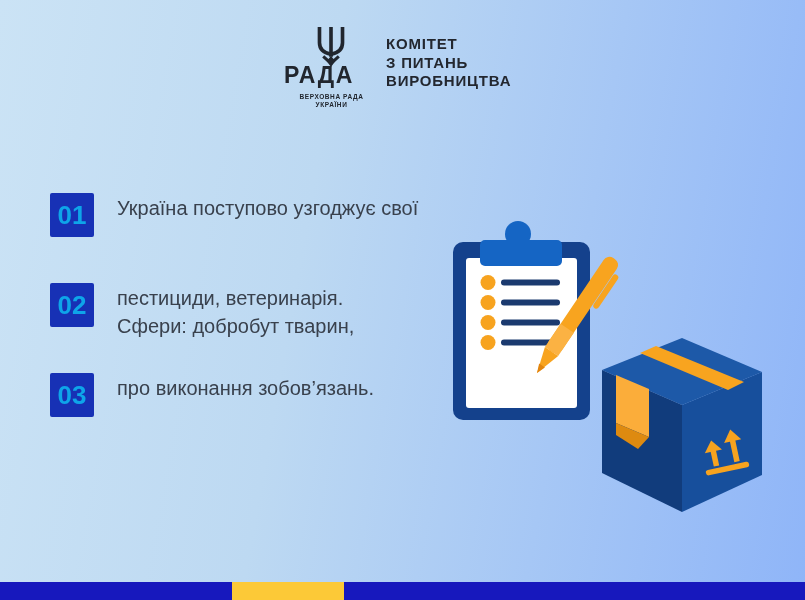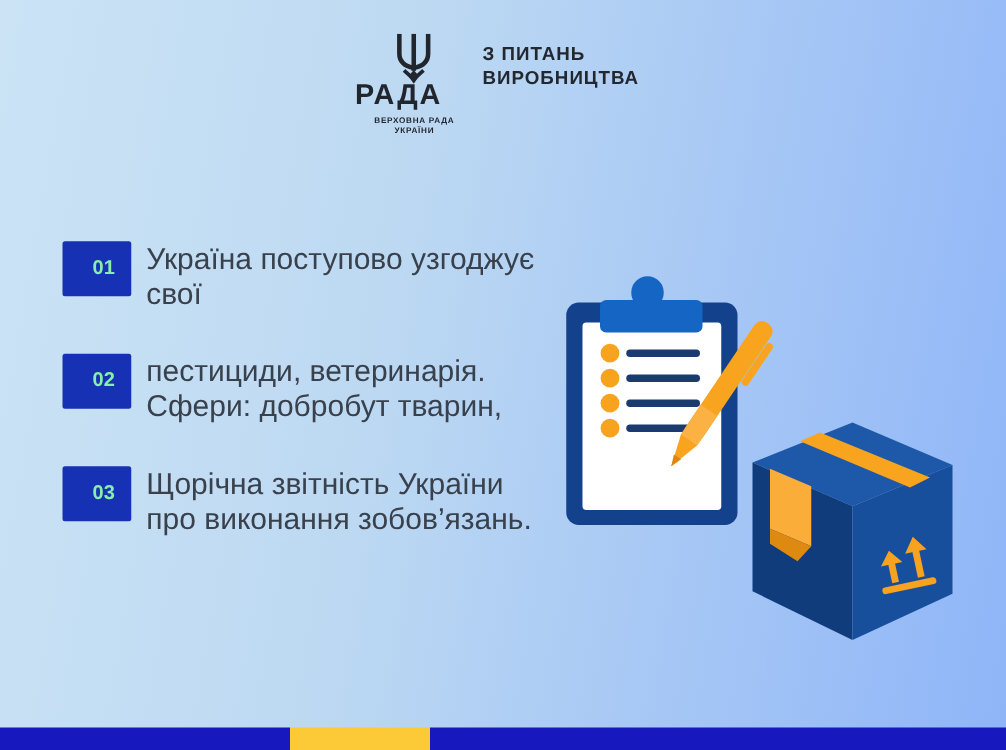--- a/index.html
+++ b/index.html
@@ -35,25 +35,25 @@
   }
   
   .item{position:absolute;left:50px;width:430px;}
   .item-1{top:193px;}
   .item-2{top:283px;}
   .item-3{top:373px;}
   .badge{
     position:absolute;left:0;top:0;width:44px;height:44px;
     background:#1731b5;border-radius:2px;
     display:flex;align-items:center;justify-content:center;
-    color:#86efac;font-size:16px;font-weight:700;padding-left:11px;
+    color:#0ea5e9;font-size:26px;font-weight:700;
   }
   .item-text{
     position:absolute;left:67px;top:1px;width:360px;
-    font-size:24px;font-weight:500;color:#39414d;line-height:28px;
+    font-size:20px;font-weight:500;color:#39414d;line-height:28px;
   }
   
   .clipboard-art{position:absolute;left:440px;top:205px;}
   .box-art{position:absolute;left:590px;top:325px;}
   
   .footer-seg{position:absolute;bottom:0;height:18px;}
   .footer-blue-left{left:0;width:232px;background:#1718bd;}
   .footer-yellow{left:232px;width:112px;background:#fcc937;}
   .footer-blue-right{left:344px;width:461px;background:#1718bd;}
 </style>
@@ -70,20 +70,21 @@
       <path d="M17 50 L28 60 L39 50" stroke-width="5"></path>
     </g>
     <path d="M28 48 L35 56 L28 66 L21 56 Z" fill="#21262e"></path>
   </svg>
   <div class="logo-name">РАДА</div>
   <div class="logo-tagline">
     <div>ВЕРХОВНА РАДА</div>
     <div>УКРАЇНИ</div>
   </div>
   <div class="committee">
+    <div>КОМІТЕТ</div>
     <div>З ПИТАНЬ</div>
     <div>ВИРОБНИЦТВА</div>
   </div>
 
 
   <div class="item item-1">
     <div class="badge">01</div>
     <div class="item-text">
       <div>Україна поступово узгоджує свої</div>
     </div>
@@ -91,21 +92,20 @@
   <div class="item item-2">
     <div class="badge">02</div>
     <div class="item-text">
       <div>пестициди, ветеринарія.</div>
       <div>Сфери: добробут тварин,</div>
     </div>
   </div>
   <div class="item item-3">
     <div class="badge">03</div>
     <div class="item-text">
-      <div>Щорічна звітність України</div>
       <div>про виконання зобов’язань.</div>
     </div>
   </div>
 
   <svg class="clipboard-art" width="210" height="230" viewBox="0 0 210 230">
 
     <rect x="13" y="37" width="137" height="178" rx="10" fill="#14418c"></rect>
 
     <rect x="26" y="53" width="111" height="150" rx="3" fill="#ffffff"></rect>
 

